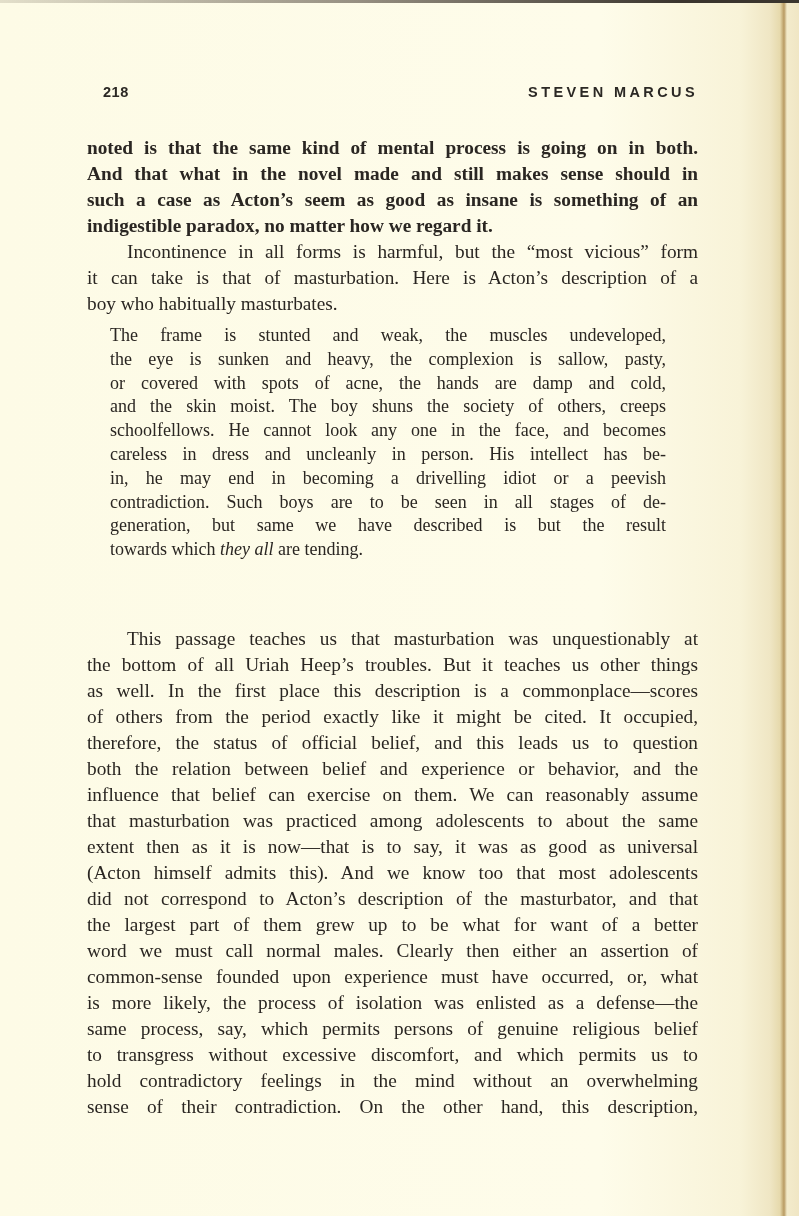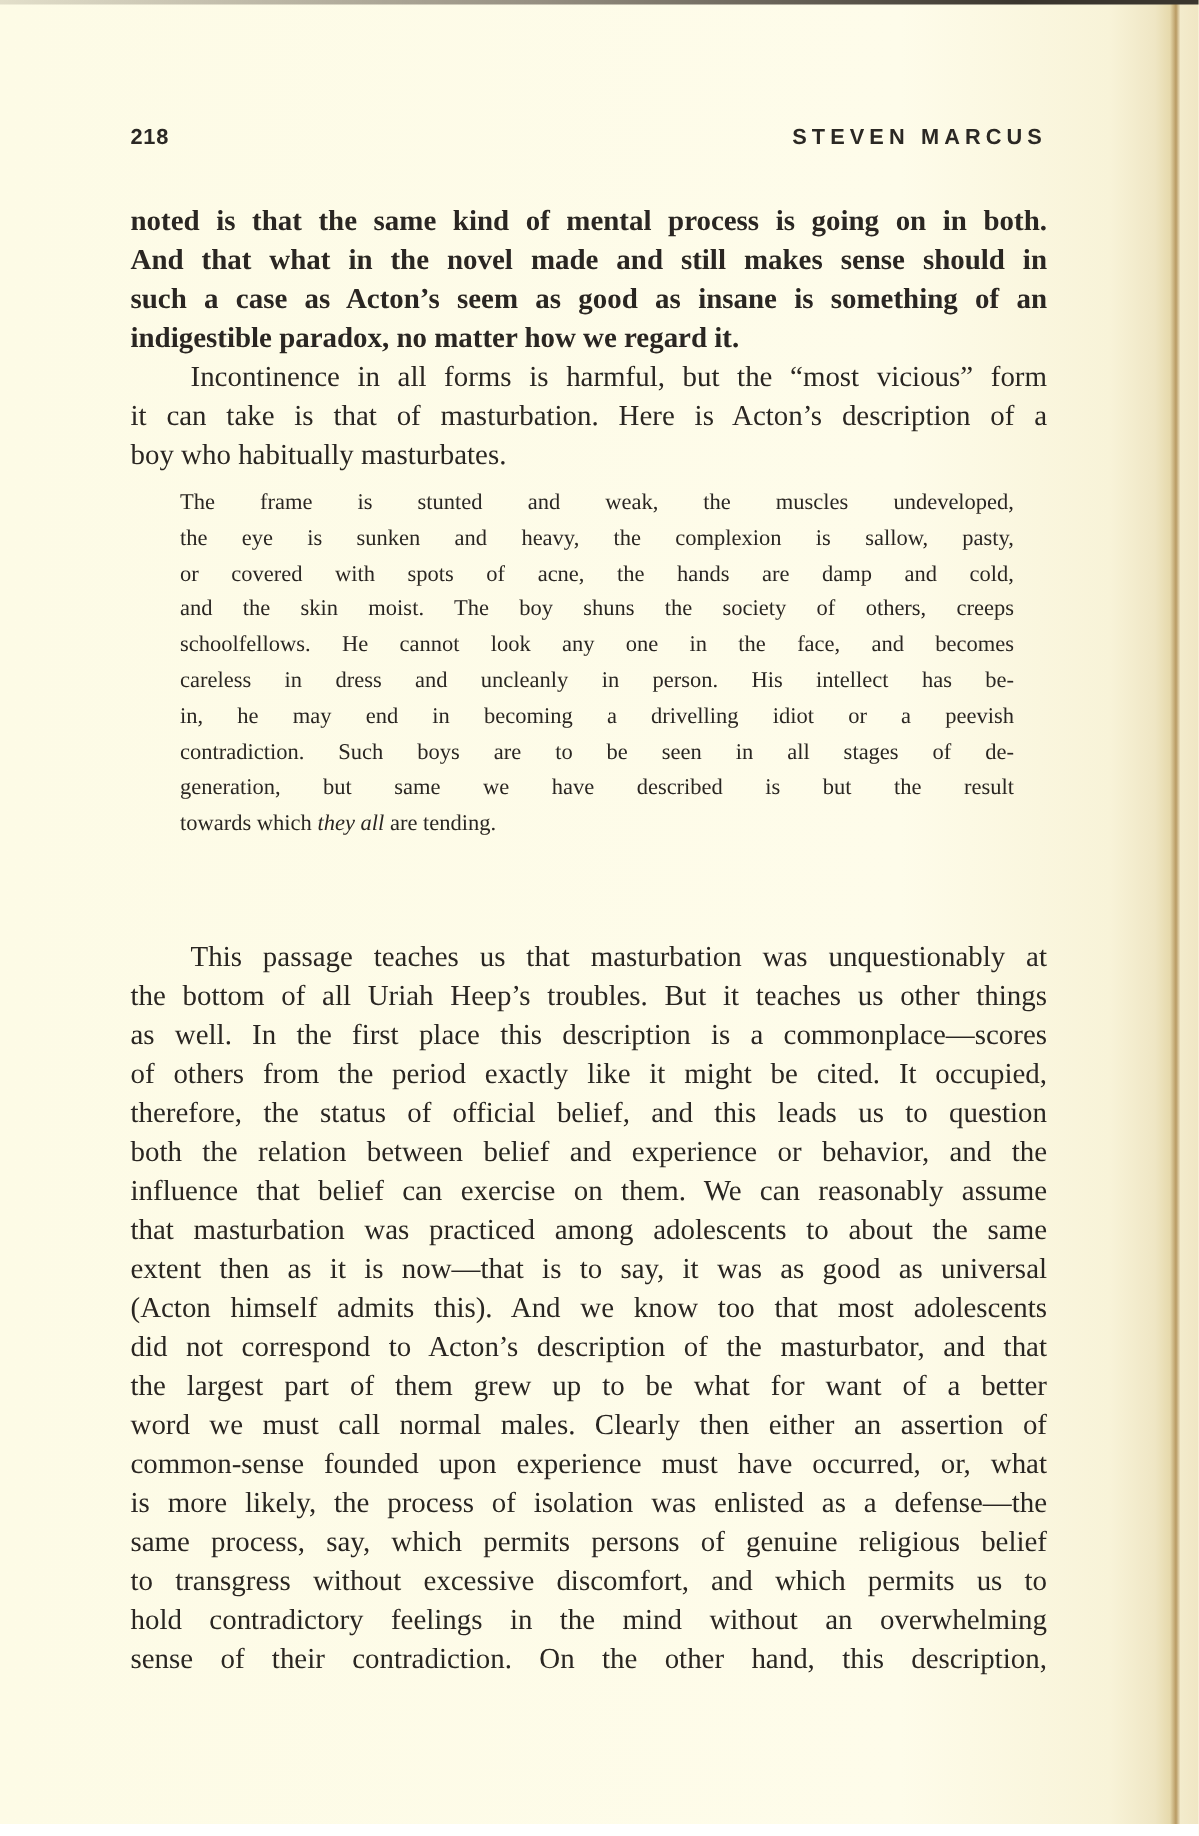--- a/index.html
+++ b/index.html
@@ -19,36 +19,36 @@
     background: linear-gradient(90deg, rgba(120,110,90,0.2) 0%, rgba(80,70,60,0.6) 45%, #3a352e 85%, #3a352e 100%);
   }
   .bottom-edge {
     position: absolute; left: 0; top: 1216px; width: 799px; height: 8px; background: #ffffff;
   }
   .running-head {
     position: absolute; left: 87px; right: 101px; top: 84px; height: 20px;
     font-family: "Liberation Sans", "DejaVu Sans", sans-serif;
     font-weight: bold; font-size: 14.5px; color: #2b2824;
   }
-  .folio { position: absolute; left: 0; top: 0; letter-spacing: 0.5px; }
+  .folio { position: absolute; left: 16px; top: 0; letter-spacing: 0.5px; }
   .author { position: absolute; right: 0; top: 0; letter-spacing: 3.4px; }
   .text-block {
     position: absolute; left: 87px; width: 611px;
     font-size: 19.3px; line-height: 26px;
   }
   .line {
     display: block; white-space: nowrap;
     text-align: justify; text-align-last: justify;
     height: 26px;
   }
   .line.last { text-align-last: left; }
   .line.indent { padding-left: 40px; }
   .quote {
-    position: absolute; left: 120px; width: 556px;
-    font-size: 15px; line-height: 23.8px; color: #2a2622;
+    position: absolute; left: 110px; width: 556px;
+    font-size: 18px; line-height: 23.8px; color: #2a2622;
   }
   .quote .line { height: 23.8px; }
   .quote .ital { font-style: italic; }
 </style>
 </head>
 <body>
 
 <div class="page">
   <div class="top-shadow"></div>
 

